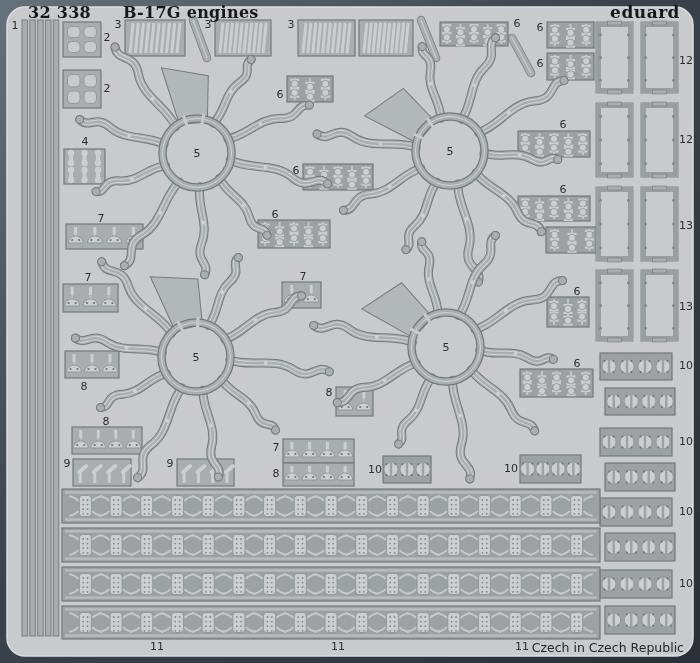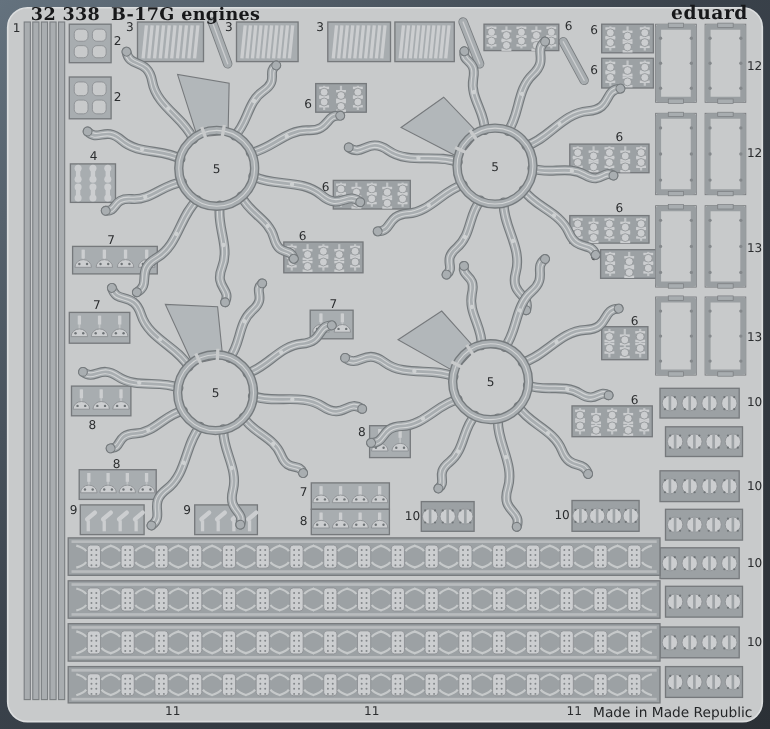--- a/index.html
+++ b/index.html
@@ -6,21 +6,21 @@
   .page{
     position:relative;width:700px;height:663px;overflow:hidden;
     font-family:"DejaVu Sans",sans-serif;
   }
   .page svg{position:absolute;left:0;top:0;}
   .corner-text{position:absolute;z-index:5;color:#17181a;white-space:nowrap;}
   .title{
     left:28px;top:3px;font-family:"DejaVu Serif",serif;font-weight:bold;
     font-size:16px;letter-spacing:.3px;
   }
-  .title .cat{margin-right:4px;}
+  .title .cat{margin-right:26px;}
   .brand{
     right:20px;top:2px;font-family:"DejaVu Serif",serif;font-weight:bold;
     font-size:17px;letter-spacing:.5px;text-align:right;
   }
   .copyright{left:20px;top:639px;font-size:13px;font-weight:bold;color:#232527;letter-spacing:.4px;}
   .madein{right:16px;top:640px;font-size:12.5px;color:#232527;}
 </style>
 </head>
 <body>
 
@@ -2319,14 +2319,14 @@
   </svg>
 
   <div class="corner-text title">
     <span class="cat">32 338</span>
     <span>B-17G engines</span>
   </div>
 
   <div class="corner-text brand">eduard</div>
 
 
-  <div class="corner-text madein">Made in Made Republic</div>
+  <div class="corner-text madein">Czech in Czech Republic</div>
 </div>
 
 </body></html>

